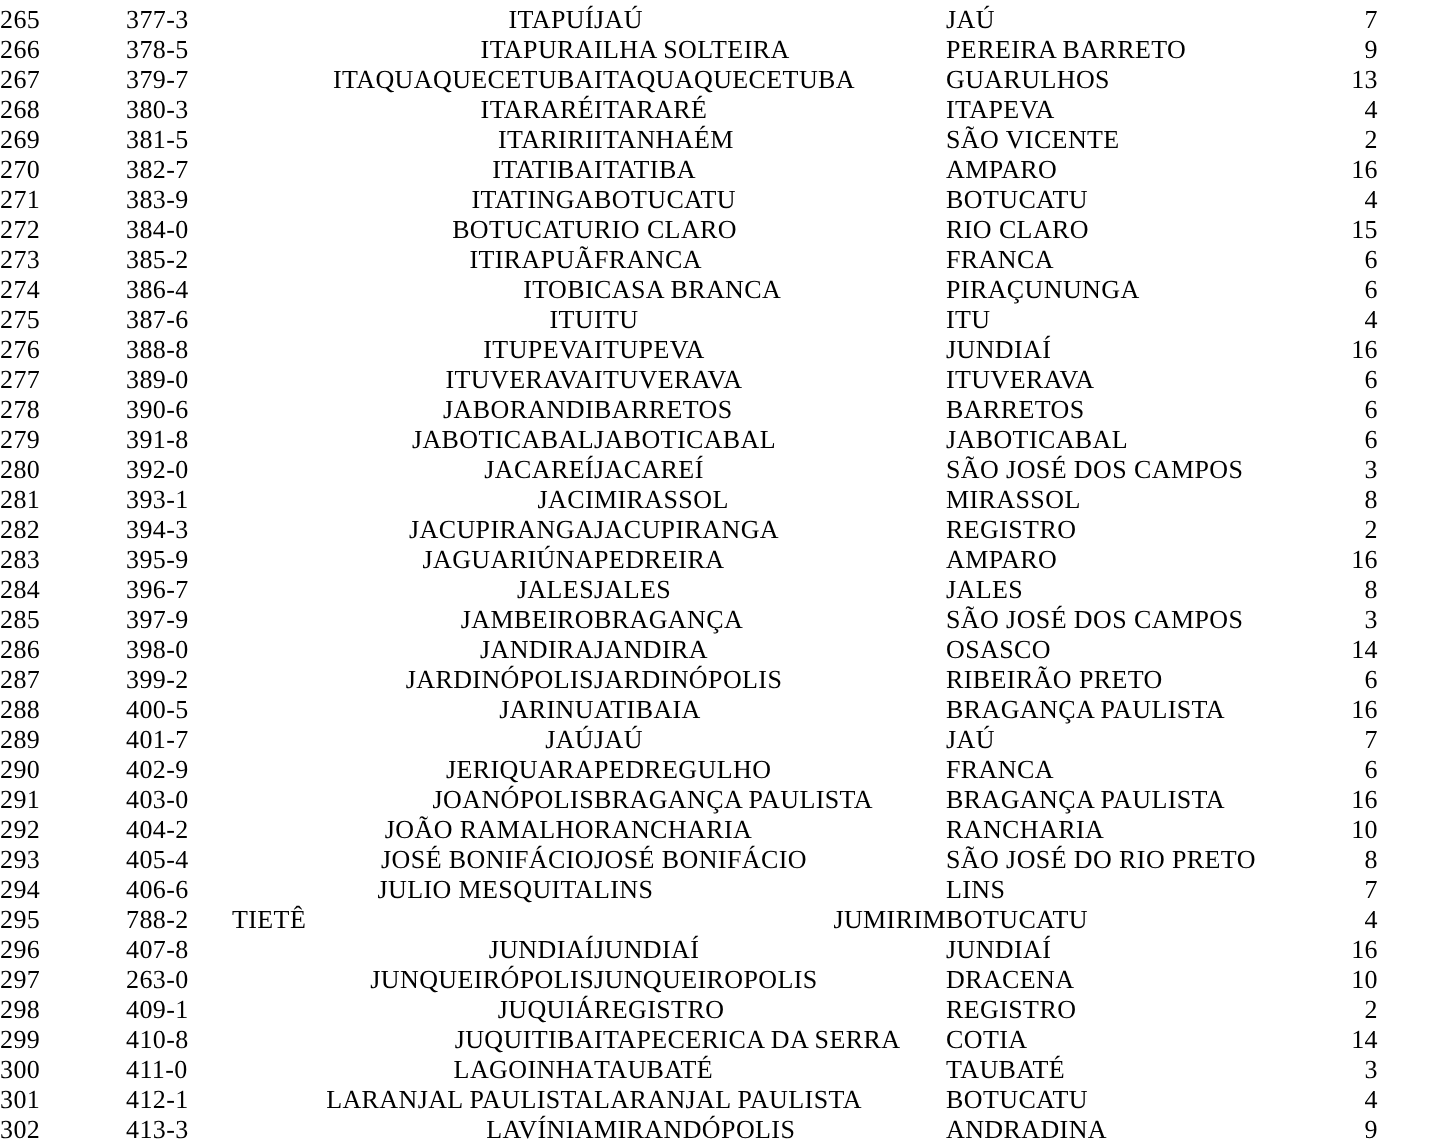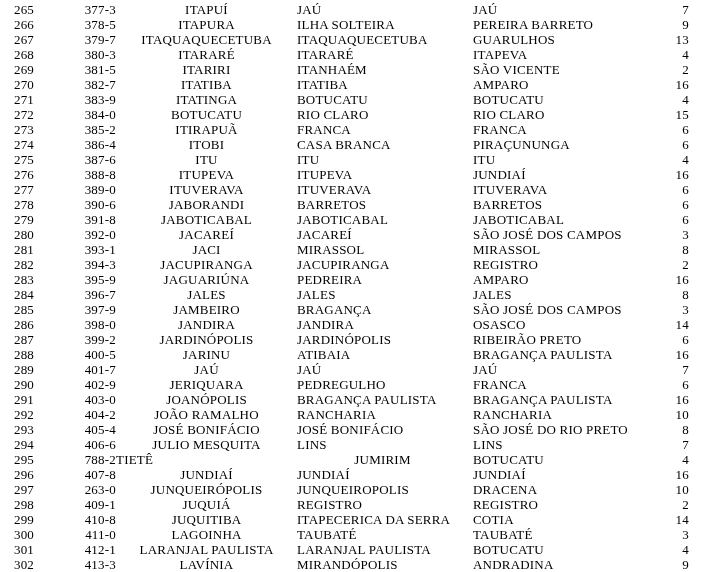--- a/index.html
+++ b/index.html
@@ -20,23 +20,23 @@
     padding-top: 2px;
     width: 724px;
   }
   .row {
     display: flex;
     height: 15px;
     line-height: 15px;
     white-space: nowrap;
   }
   .cell { display: block; overflow: visible; }
-  .c-num    { width: 48px;  text-align: center; font-family: Liberation Serif, serif; }
-  .c-code   { width: 53px;  margin-left: 15px; text-align: right; }
-  .c-mun    { width: 181px; text-align: center; }
+  .c-num    { width: 48px;  text-align: left; font-family: Liberation Serif, serif; }
+  .c-code   { width: 53px;  margin-left: 15px; text-align: left; }
+  .c-mun    { width: 181px; text-align: right; }
   .c-seat   { width: 176px; text-align: left; }
   .c-region { width: 166px; text-align: left; }
   .c-val    { width: 50px;  text-align: right; }
 </style>
 </head>
 <body>
 
 <div class="page">
   <div id="municipality-table">
       <div class="row">

